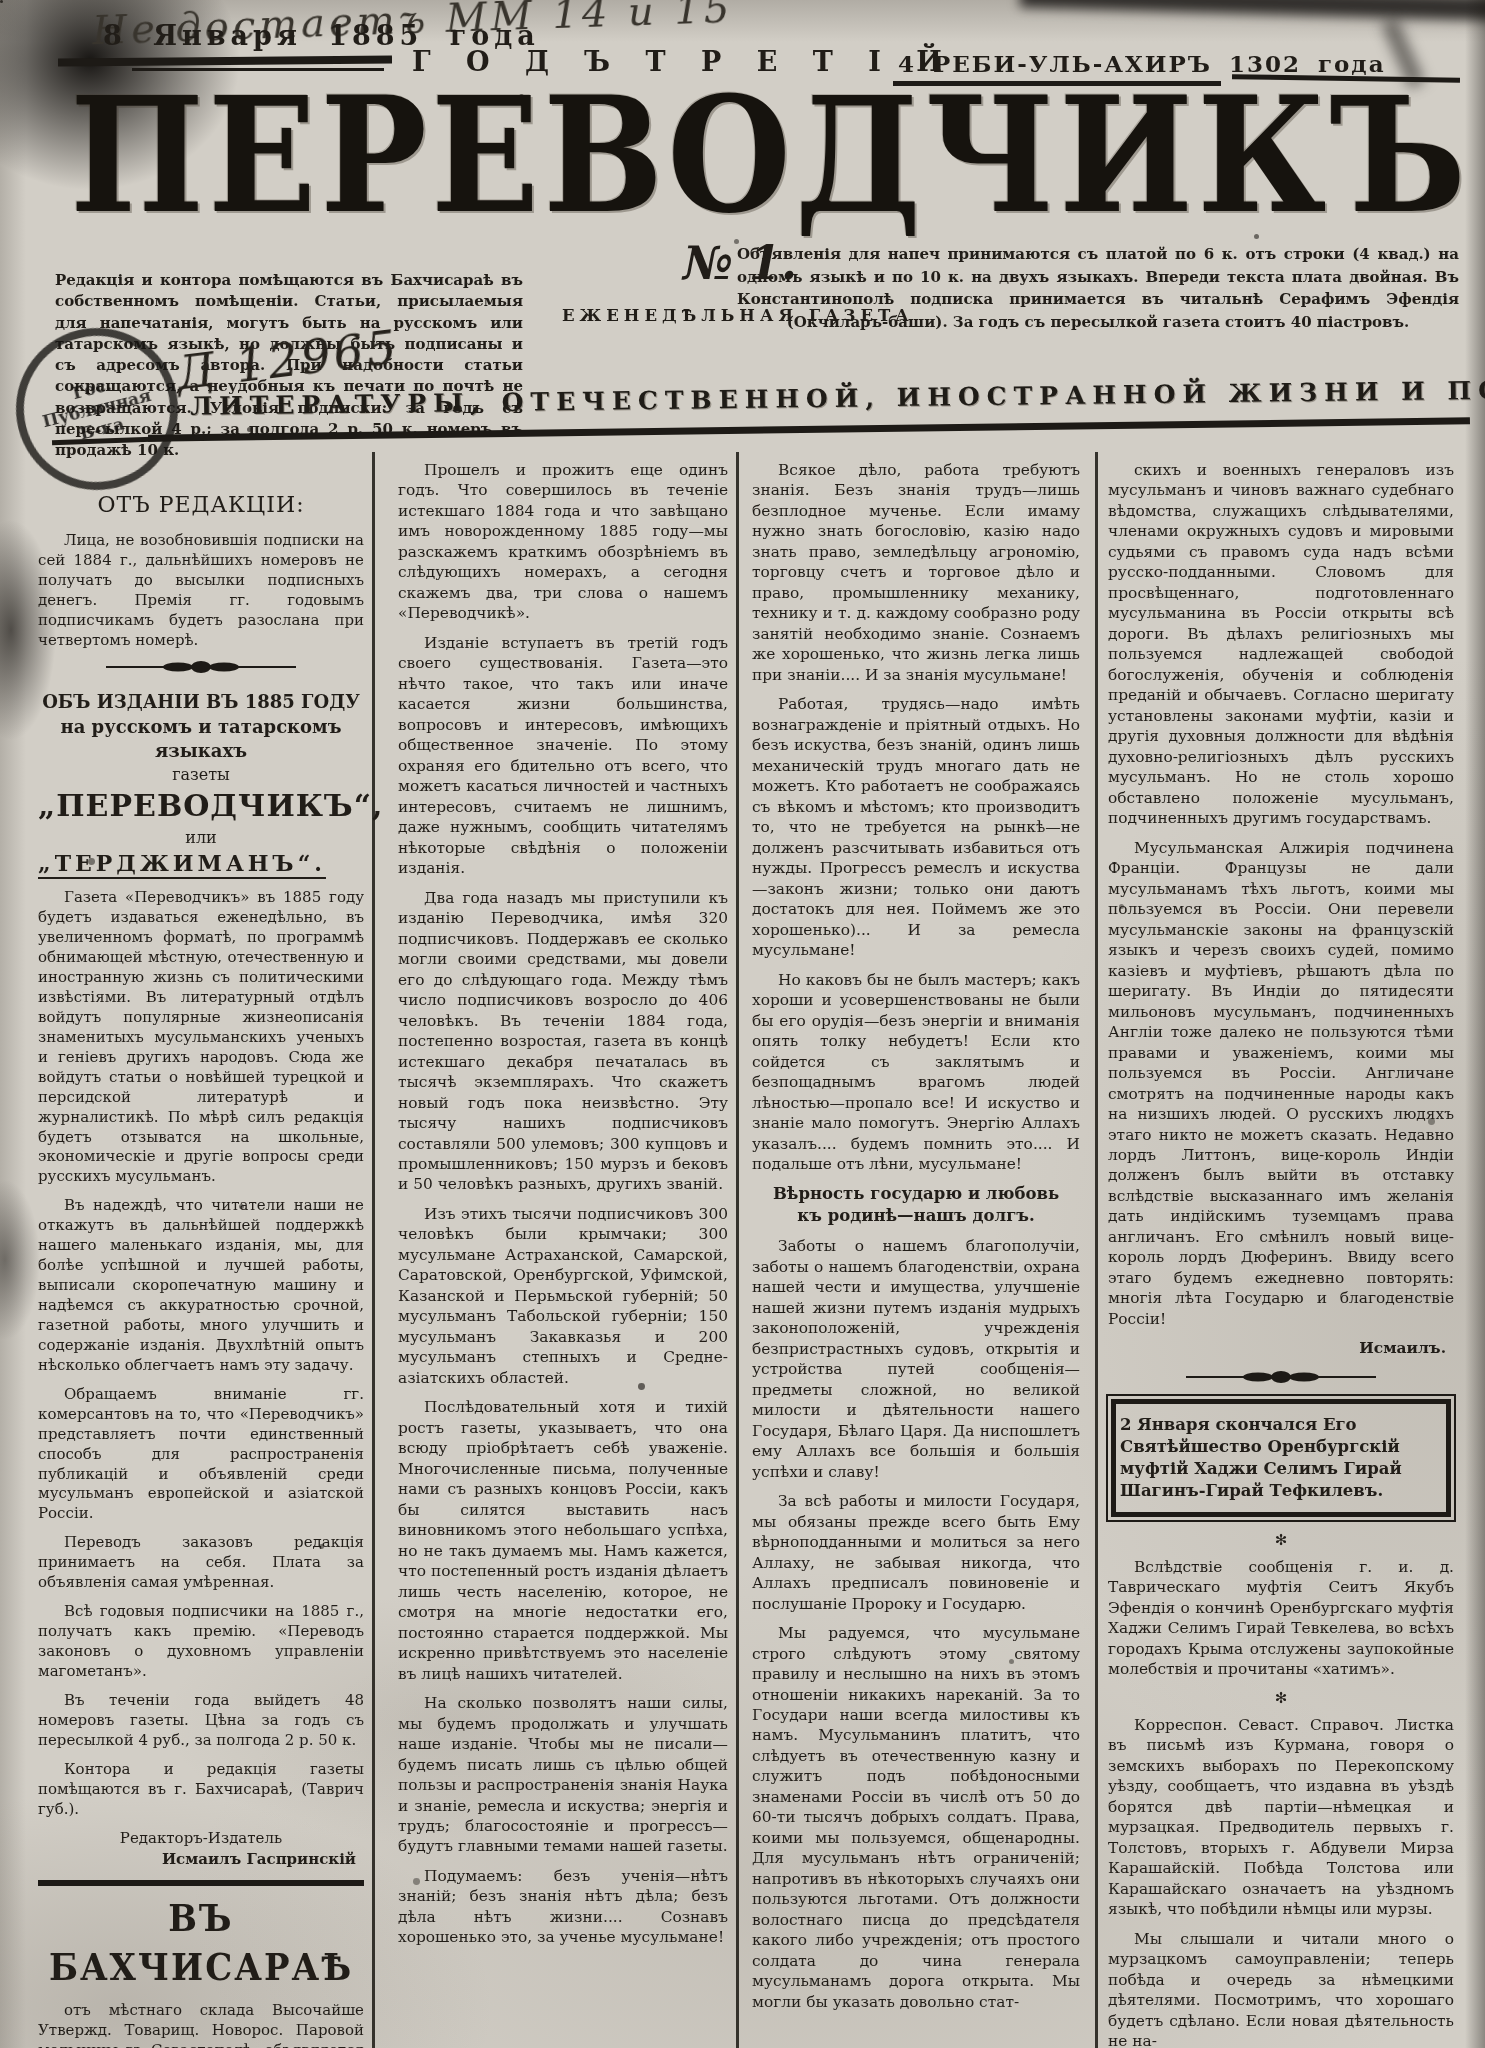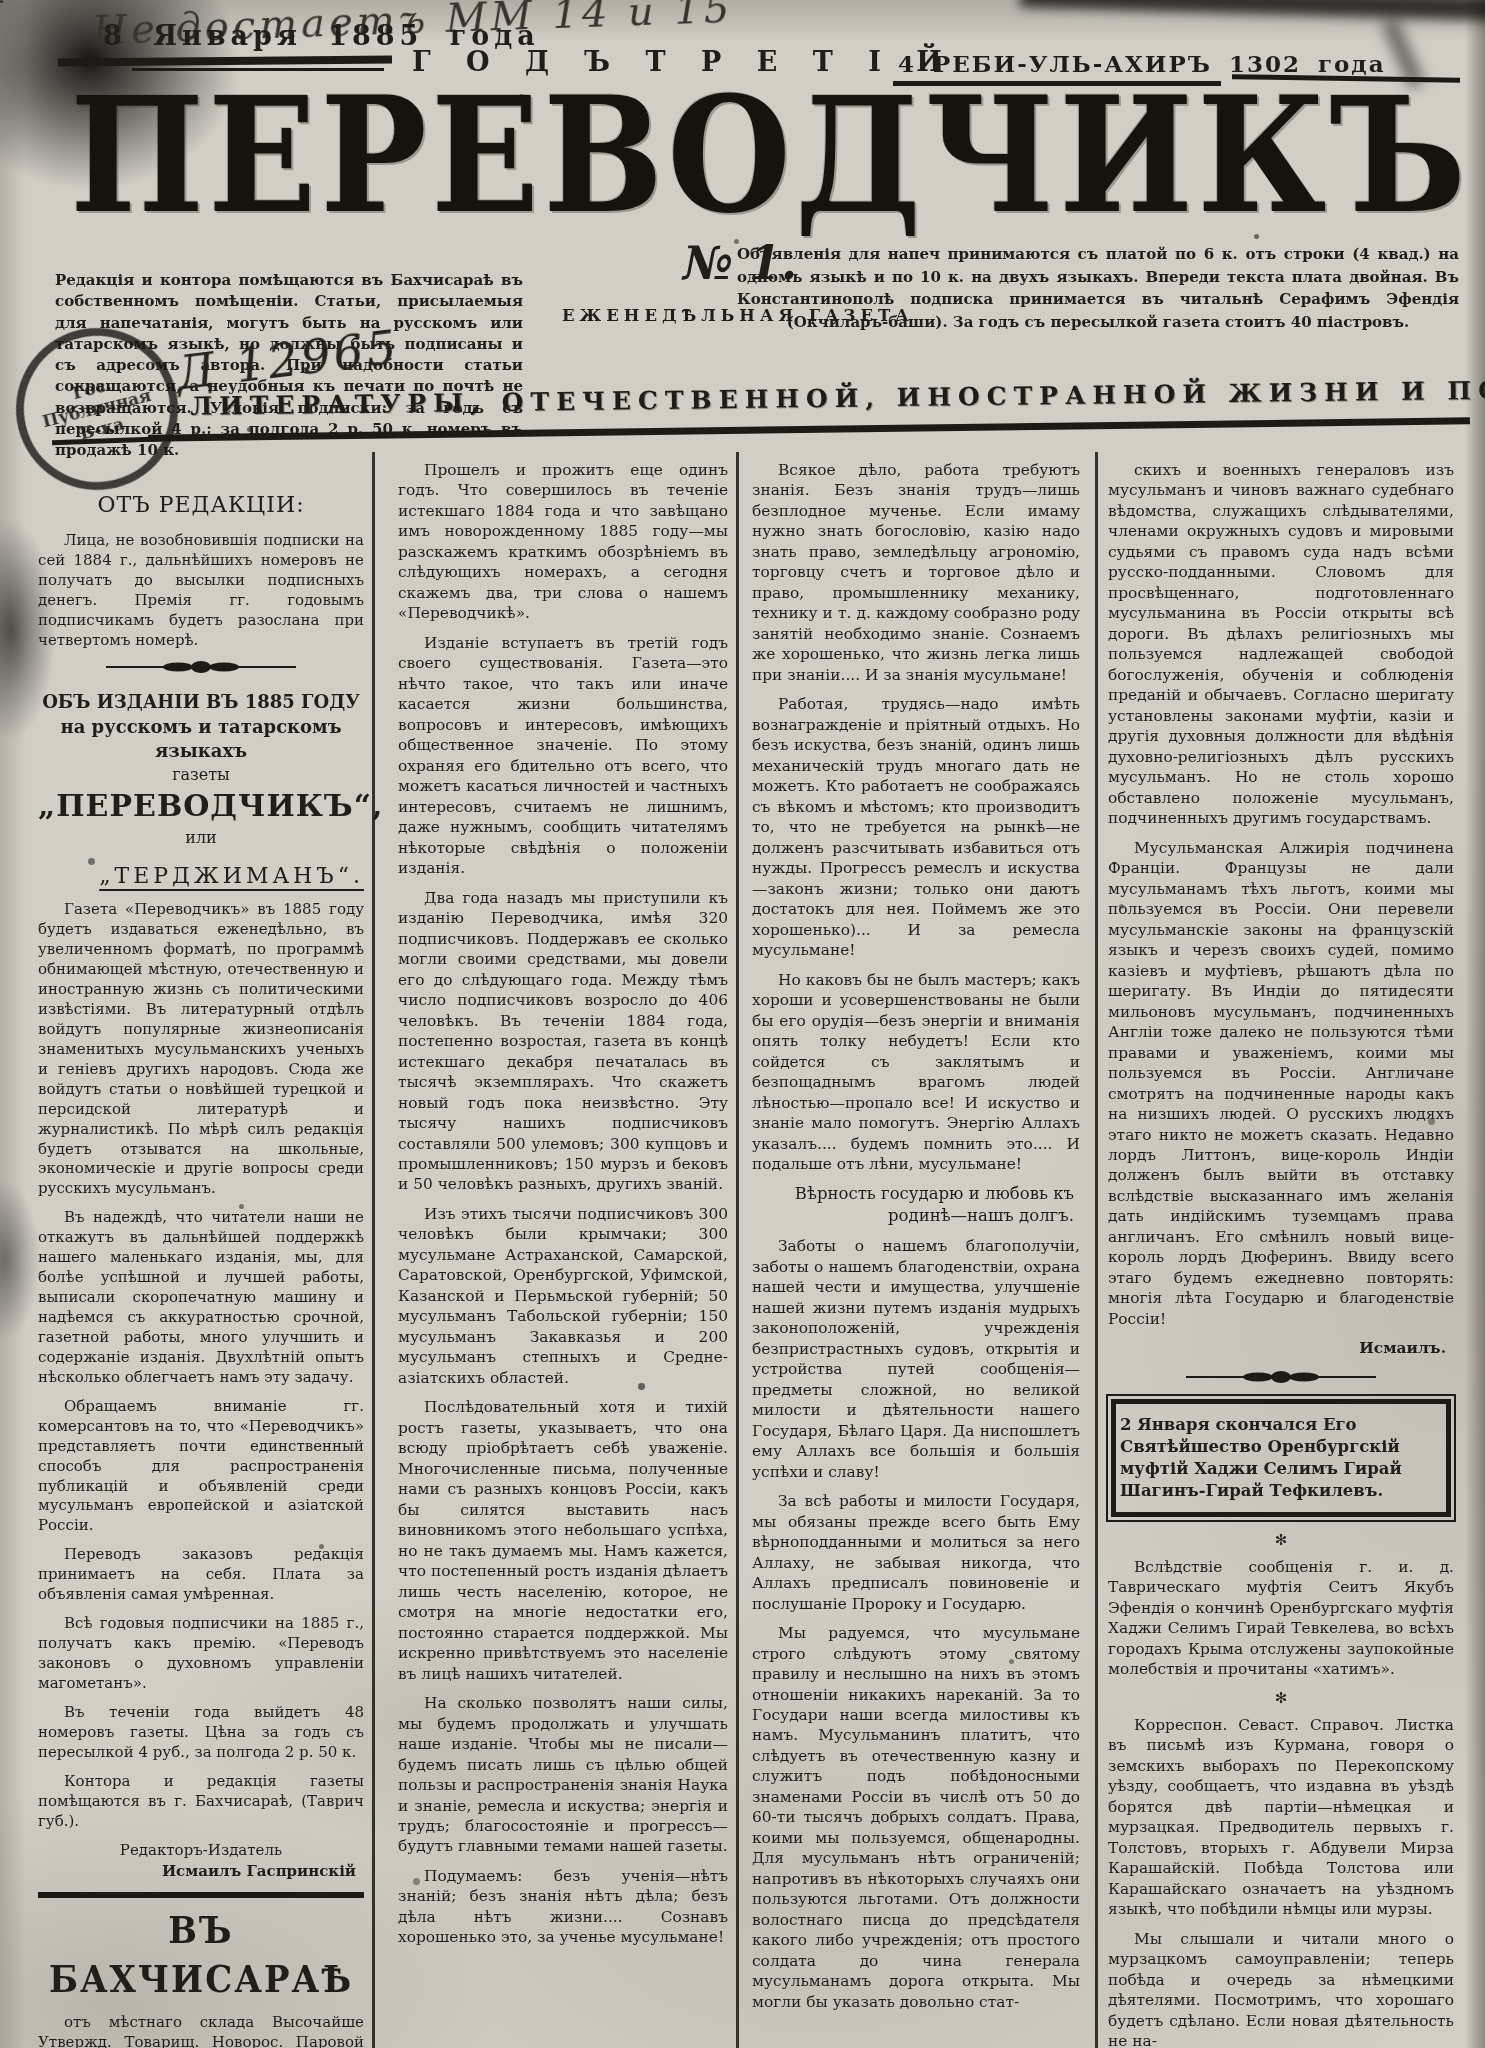--- a/index.html
+++ b/index.html
@@ -77,23 +77,23 @@
   .col-1{left:38px;top:488px;width:326px;font-size:15px;}
   .col-2{left:398px;width:330px;}
   .col-3{left:752px;width:328px;}
   .col-4{left:1108px;width:346px;}
   .blk{color:#211d18;}
   .blk.paragraph{text-indent:26px;text-align:justify;margin:0 0 9px;}
   .blk.heading{text-align:center;font-weight:normal;font-size:22px;margin:2px 0 12px;letter-spacing:1px;}
   .blk.sub-line{text-align:center;font-weight:bold;font-size:18px;margin:0 0 1px;}
   .blk.sub-line-sm{text-align:center;font-size:16px;margin:1px 0;}
   .blk.title-big{text-align:center;font-weight:bold;font-size:30px;margin:1px 0;letter-spacing:1px;}
-  .blk.title-med{text-align:right;font-weight:normal;font-size:22px;letter-spacing:4px;
-    margin:13px 0 10px;text-decoration:underline;text-underline-offset:6px;}
-  .blk.subheading{text-align:right;font-weight:normal;font-size:16.5px;margin:4px 6px 9px;}
+  .blk.title-med{text-align:left;font-weight:bold;font-size:22px;letter-spacing:4px;
+    margin:1px 0 10px;text-decoration:underline;text-underline-offset:6px;}
+  .blk.subheading{text-align:center;font-weight:bold;font-size:16.5px;margin:4px 6px 9px;}
   .blk.signature-right{text-align:right;font-weight:bold;margin:0 8px 10px;}
   .blk.line-center{text-align:center;margin:0 0 2px;}
   .blk.ornament{text-align:center;margin:8px 0 10px;}
   .blk.star{text-align:center;font-size:15px;margin:2px 0 6px;color:#211d18;}
   .blk.rule-thick{height:6px;background:#1d1a16;margin:6px 0 12px;}
   .blk.boxed{border:5px solid #1d1a16;outline:2.5px solid #1d1a16;outline-offset:3px;
     padding:10px 4px;font-weight:bold;font-size:16.5px;margin:8px 3px 14px;}
   .blk.heading-xl{text-align:center;font-weight:bold;font-size:34px;letter-spacing:2px;
     margin:2px 0 12px;transform:scaleY(1.08);}
 </style>

